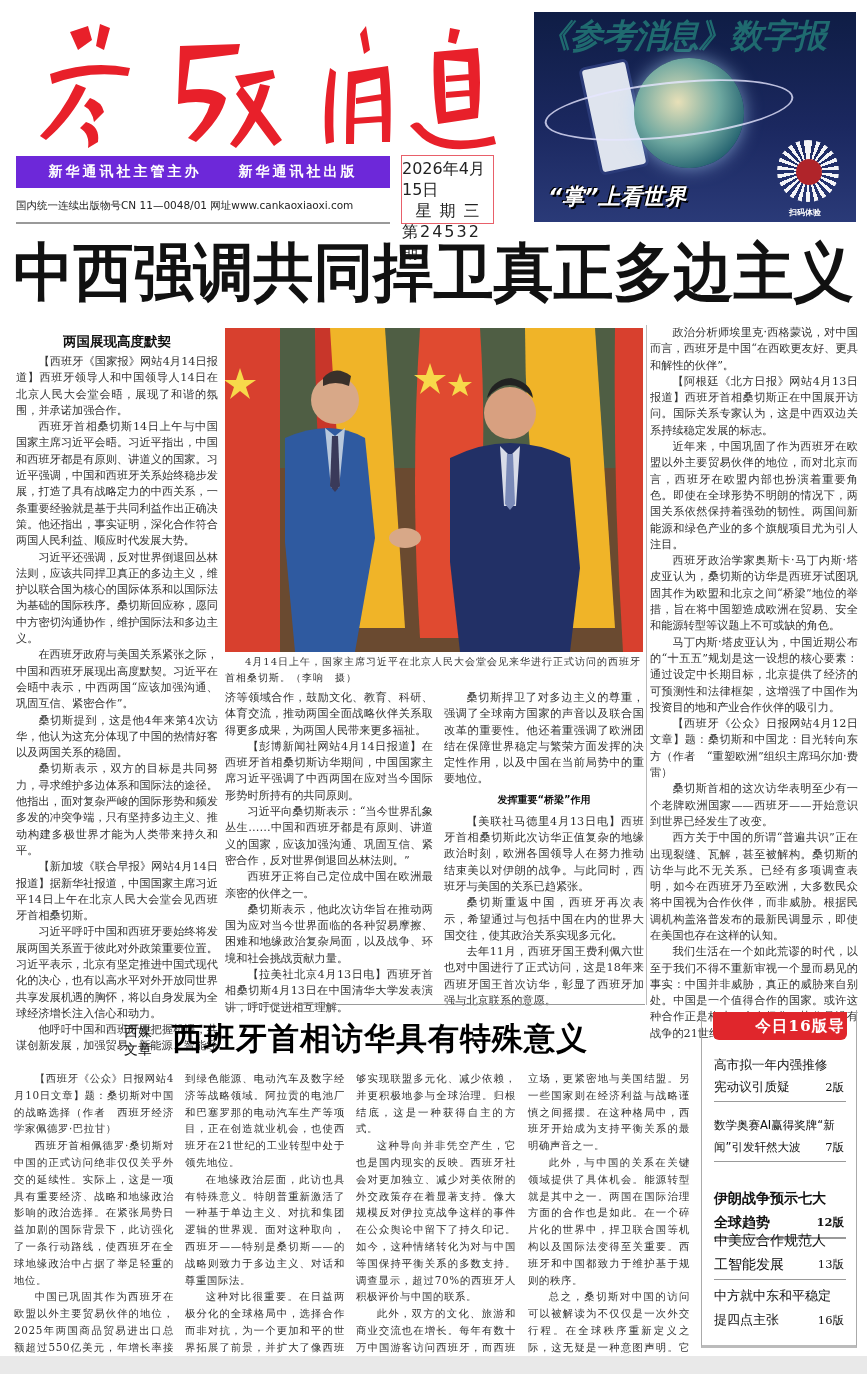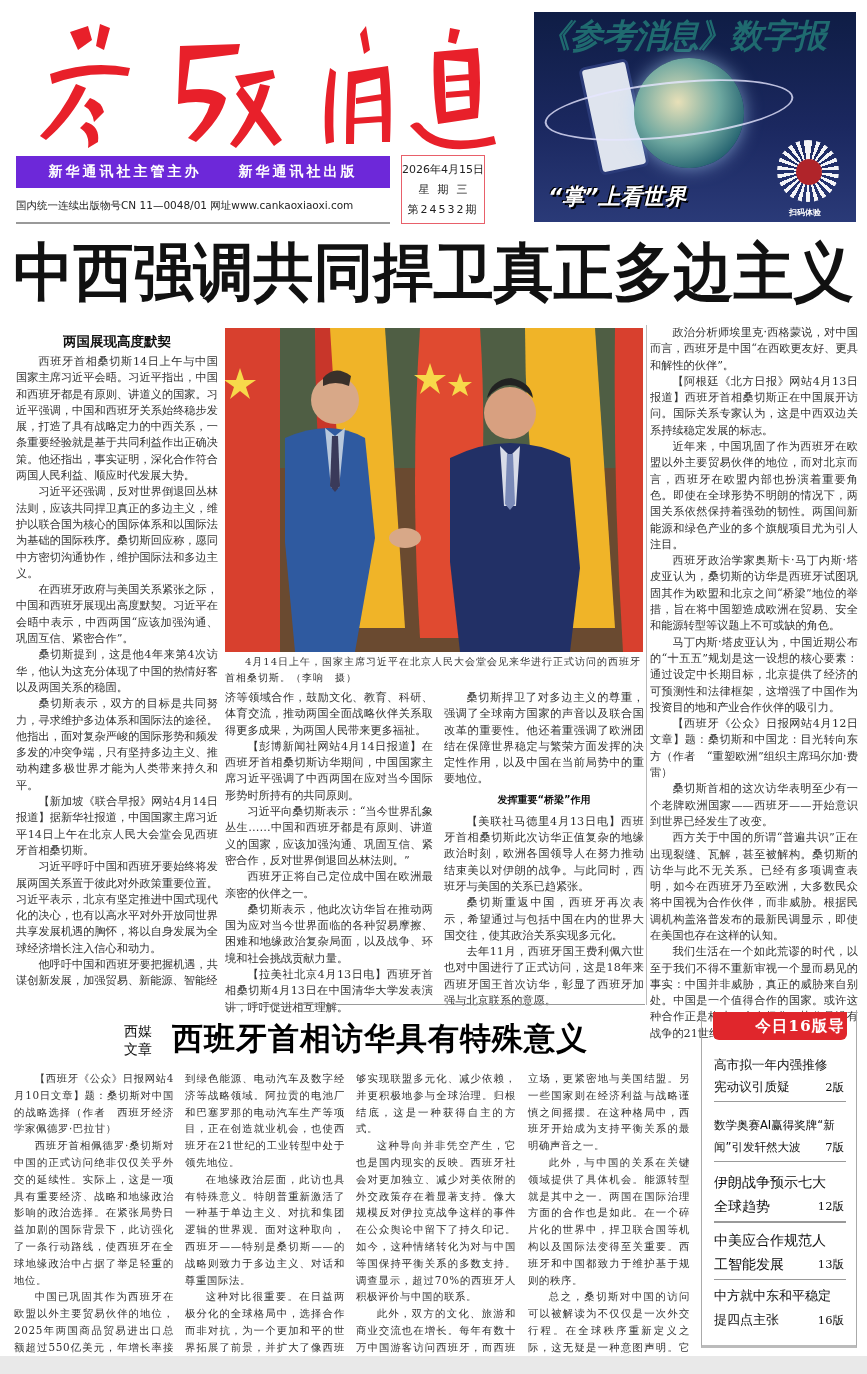--- a/index.html
+++ b/index.html
@@ -5,21 +5,21 @@
   * { box-sizing: border-box; margin: 0; padding: 0; }
   html, body { width: 867px; height: 1374px; background: #ffffff; overflow: hidden; }
   body { position: relative; font-family: "DejaVu Serif", "Liberation Serif", serif; color: #2a2a2a; }
 
   
   .masthead-logo { position: absolute; left: 30px; top: 14px; width: 470px; height: 140px; }
   .masthead-logo svg { width: 100%; height: 100%; }
   .red-banner { position: absolute; left: 16px; top: 156px; width: 374px; height: 32px; background: #6d28d9; color: #fff; font-family: "DejaVu Sans", sans-serif; font-weight: bold; font-size: 14px; letter-spacing: 3px; display: flex; align-items: center; justify-content: space-around; padding: 0 14px; }
   .reg-line { position: absolute; left: 16px; top: 199px; font-family: "DejaVu Sans", sans-serif; font-size: 10.5px; color: #222; white-space: nowrap; }
   .reg-rule { position: absolute; left: 16px; top: 222px; width: 374px; height: 2px; background: #999; }
-  .date-box { position: absolute; left: 401px; top: 155px; width: 84px; height: 69px; border: 1px solid #e8606a; font-family: "DejaVu Sans", sans-serif; font-size: 11px; color: #222; display: flex; flex-direction: column; align-items: center; justify-content: space-around; padding: 3px 0; }
+  .date-box { position: absolute; left: 401px; top: 155px; width: 93px; height: 69px; border: 1px solid #e8606a; font-family: "DejaVu Sans", sans-serif; font-size: 16px; color: #222; display: flex; flex-direction: column; align-items: center; justify-content: space-around; padding: 3px 0; }
   .date-box .weekday { letter-spacing: 8px; padding-left: 8px; }
   .date-box .issue { letter-spacing: 2px; }
 
   .ad-banner { position: absolute; left: 534px; top: 12px; width: 322px; height: 210px; background: linear-gradient(180deg, #0f1d45 0%, #1b2860 55%, #2a3a78 100%); overflow: hidden; }
   .ad-title { position: absolute; left: 4px; top: 2px; width: 318px; font-family: "DejaVu Sans", sans-serif; font-weight: bold; font-style: italic; font-size: 33px; color: #1f6a6f; white-space: nowrap; letter-spacing: -1px; }
   .ad-globe { position: absolute; left: 100px; top: 46px; width: 110px; height: 110px; border-radius: 50%; background: radial-gradient(circle at 40% 40%, #e8e0b8 0%, #6fa8a0 45%, #1b5a6a 80%); box-shadow: 0 0 18px rgba(180,220,255,0.6); }
   .ad-orbit { position: absolute; left: 10px; top: 70px; width: 250px; height: 56px; border: 2px solid rgba(230,230,255,0.8); border-radius: 50%; transform: rotate(-6deg); }
   .ad-phone { position: absolute; left: 55px; top: 50px; width: 50px; height: 110px; background: #dfe4ee; border: 3px solid #2a3a78; transform: rotate(-12deg); border-radius: 6px; }
   .ad-slogan { position: absolute; left: 14px; top: 170px; font-family: "DejaVu Sans", sans-serif; font-weight: bold; font-style: italic; font-size: 22px; color: #fff; text-shadow: 2px 2px 0 #000, -1px -1px 0 #000; white-space: nowrap; }
   .ad-qr { position: absolute; left: 243px; top: 128px; width: 62px; height: 62px; border-radius: 50%; background: repeating-conic-gradient(#fff 0 8deg, transparent 8deg 16deg); opacity: 0.95; }
@@ -106,20 +106,21 @@
   <div class="ad-slogan">“掌”上看世界</div>
   <div class="ad-qr"></div>
   <div class="ad-qr-center"></div>
   <div class="ad-scan">扫码体验</div>
 </div>
 
 <h1 class="headline">中西强调共同捍卫真正多边主义</h1>
 
 <div class="col col1">
   <div class="sub-head">两国展现高度默契</div>
+  <p>【西班牙《国家报》网站4月14日报道】西班牙领导人和中国领导人14日在北京人民大会堂会晤，展现了和谐的氛围，并承诺加强合作。</p>
   <p>西班牙首相桑切斯14日上午与中国国家主席习近平会晤。习近平指出，中国和西班牙都是有原则、讲道义的国家。习近平强调，中国和西班牙关系始终稳步发展，打造了具有战略定力的中西关系，一条重要经验就是基于共同利益作出正确决策。他还指出，事实证明，深化合作符合两国人民利益、顺应时代发展大势。</p>
   <p>习近平还强调，反对世界倒退回丛林法则，应该共同捍卫真正的多边主义，维护以联合国为核心的国际体系和以国际法为基础的国际秩序。桑切斯回应称，愿同中方密切沟通协作，维护国际法和多边主义。</p>
   <p>在西班牙政府与美国关系紧张之际，中国和西班牙展现出高度默契。习近平在会晤中表示，中西两国“应该加强沟通、巩固互信、紧密合作”。</p>
   <p>桑切斯提到，这是他4年来第4次访华，他认为这充分体现了中国的热情好客以及两国关系的稳固。</p>
   <p>桑切斯表示，双方的目标是共同努力，寻求维护多边体系和国际法的途径。他指出，面对复杂严峻的国际形势和频发多发的冲突争端，只有坚持多边主义、推动构建多极世界才能为人类带来持久和平。</p>
   <p>【新加坡《联合早报》网站4月14日报道】据新华社报道，中国国家主席习近平14日上午在北京人民大会堂会见西班牙首相桑切斯。</p>
   <p>习近平呼吁中国和西班牙要始终将发展两国关系置于彼此对外政策重要位置。习近平表示，北京有坚定推进中国式现代化的决心，也有以高水平对外开放同世界共享发展机遇的胸怀，将以自身发展为全球经济增长注入信心和动力。</p>
   <p>他呼吁中国和西班牙要把握机遇，共谋创新发展，加强贸易、新能源、智能经</p>
 </div>
 
@@ -220,21 +221,21 @@
   <div class="guide-head">今日16版导读</div>
 
   <div class="guide-item" style="top:44px;">
     <div>高市拟一年内强推修</div>
     <div><span>宪动议引质疑</span><span class="ed">2版</span></div>
   </div>
   <div class="guide-item" style="top:104px; font-size:11.5px;">
     <div>数学奥赛AI赢得奖牌“新</div>
     <div><span>闻”引发轩然大波</span><span class="ed">7版</span></div>
   </div>
-  <div class="guide-item" style="top:160px; font-size:14px; line-height:24px; border-bottom:2px solid #999;">
+  <div class="guide-item" style="top:176px; font-size:14px; line-height:24px; border-bottom:2px solid #999;font-weight:bold;">
     <div>伊朗战争预示七大</div>
     <div><span>全球趋势</span><span class="ed">12版</span></div>
   </div>
   <div class="guide-item" style="top:218px; font-size:14px; line-height:24px;">
     <div>中美应合作规范人</div>
     <div><span>工智能发展</span><span class="ed">13版</span></div>
   </div>
   <div class="guide-item last" style="top:274px; font-size:13px; line-height:24px;">
     <div>中方就中东和平稳定</div>
     <div><span>提四点主张</span><span class="ed">16版</span></div>

